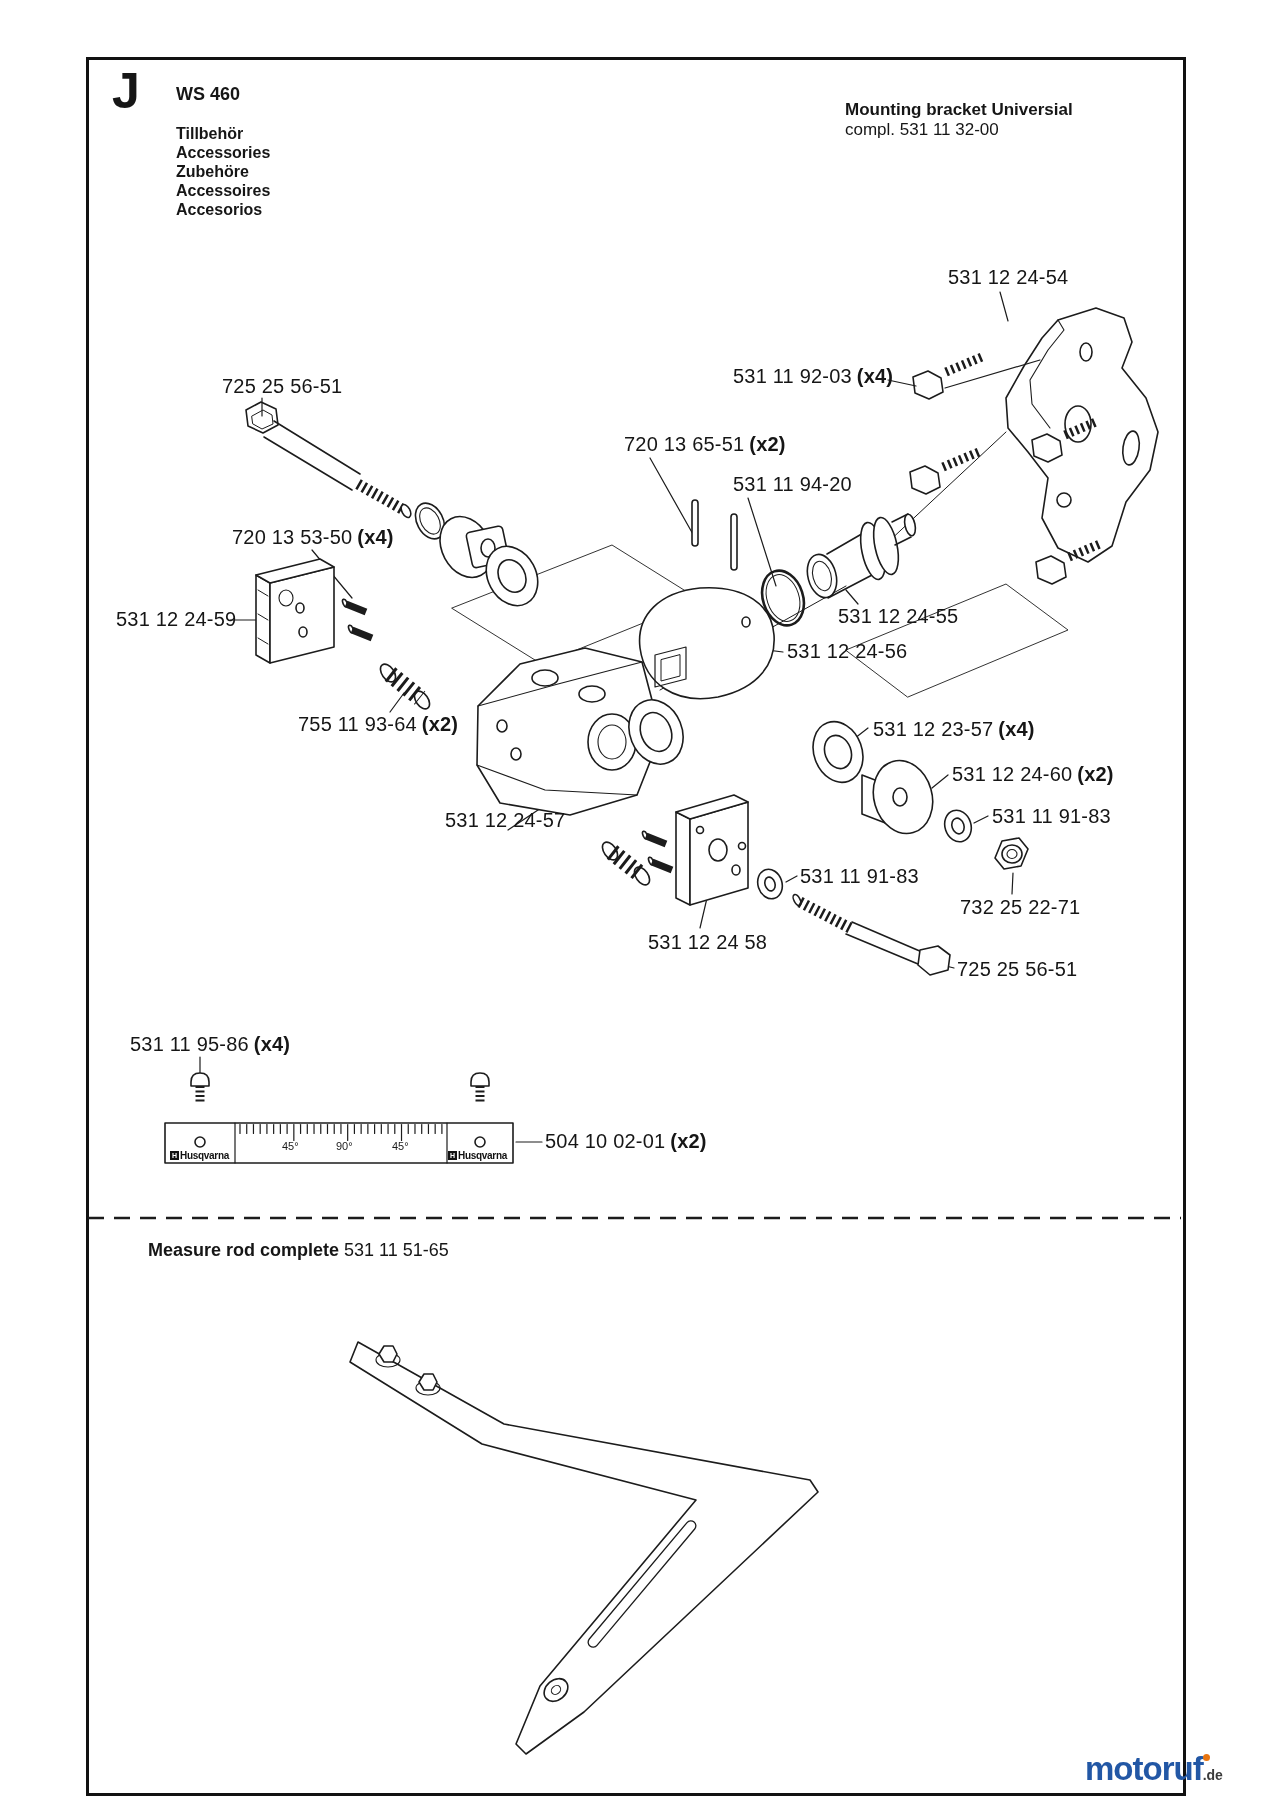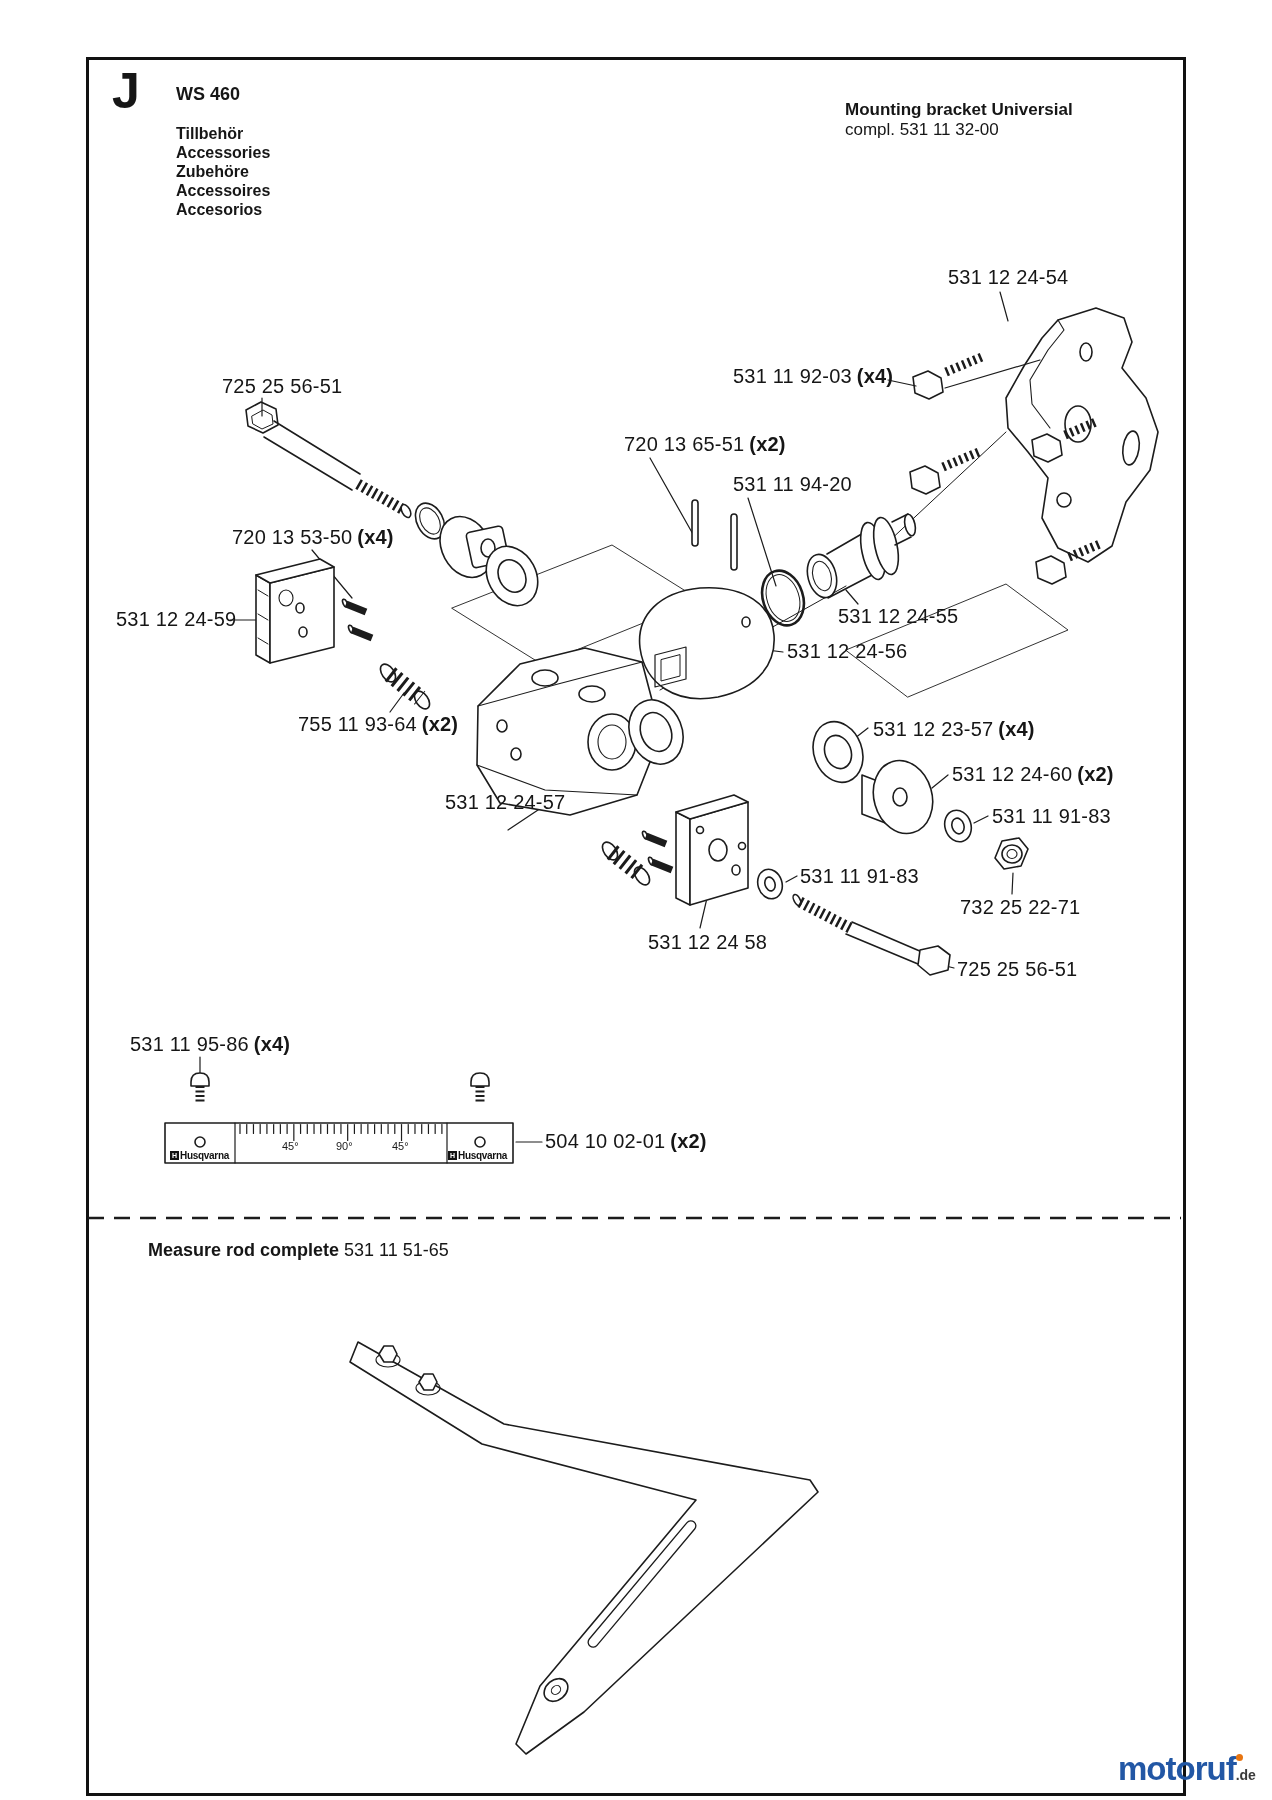--- a/index.html
+++ b/index.html
@@ -17,21 +17,21 @@
   .label{position:absolute;font-size:20px;white-space:nowrap;letter-spacing:.2px;text-align:center;}
   .label .qty{font-weight:bold;margin-left:5px;}
   .label .qty:empty{margin-left:0;}
   svg.art{position:absolute;left:0;top:0;}
   .ruler-txt{position:absolute;font-size:11px;color:#1c1c1c;}
   .brand{position:absolute;font-size:10px;font-weight:bold;color:#111;letter-spacing:-.3px;}
   .brand .crown{display:inline-block;width:9px;height:9px;background:#111;color:#fff;
                 font-size:7px;line-height:9px;text-align:center;margin-right:1px;vertical-align:1px;}
   .sec2-title{left:108px;top:1240px;font-size:18px;}
   .sec2-title .b{font-weight:bold;margin-left:40px;}
-  .motoruf{left:1085px;top:1750px;font-size:33px;font-weight:bold;letter-spacing:-1px;margin-left:33px;}
+  .motoruf{left:1085px;top:1750px;font-size:33px;font-weight:bold;letter-spacing:-1px;}
   .motoruf .m{color:#2257a5;}
   .motoruf .de{font-size:14px;color:#3a3a3a;font-weight:bold;letter-spacing:0;}
   .motoruf .acc{position:absolute;left:118px;top:4px;width:7px;height:7px;border-radius:50%;
                 background:#e87511;}
 </style>
 </head>
 <body>
 
 <div class="page">
   <div class="frame"></div>
@@ -315,21 +315,21 @@
   <div class="label" style="left:624px;top:433px"><span>720 13 65-51</span><span class="qty">(x2)</span></div>
   <div class="label" style="left:733px;top:473px"><span>531 11 94-20</span><span class="qty"></span></div>
   <div class="label" style="left:232px;top:526px"><span>720 13 53-50</span><span class="qty">(x4)</span></div>
   <div class="label" style="left:116px;top:608px"><span>531 12 24-59</span><span class="qty"></span></div>
   <div class="label" style="left:838px;top:605px"><span>531 12 24-55</span><span class="qty"></span></div>
   <div class="label" style="left:787px;top:640px"><span>531 12 24-56</span><span class="qty"></span></div>
   <div class="label" style="left:298px;top:713px"><span>755 11 93-64</span><span class="qty">(x2)</span></div>
   <div class="label" style="left:873px;top:718px"><span>531 12 23-57</span><span class="qty">(x4)</span></div>
   <div class="label" style="left:952px;top:763px"><span>531 12 24-60</span><span class="qty">(x2)</span></div>
   <div class="label" style="left:992px;top:805px"><span>531 11 91-83</span><span class="qty"></span></div>
-  <div class="label" style="left:445px;top:791px"><span>531 12 24-57</span><span class="qty"></span></div>
+  <div class="label" style="left:445px;top:809px"><span>531 12 24-57</span><span class="qty"></span></div>
   <div class="label" style="left:800px;top:865px"><span>531 11 91-83</span><span class="qty"></span></div>
   <div class="label" style="left:960px;top:896px"><span>732 25 22-71</span><span class="qty"></span></div>
   <div class="label" style="left:648px;top:931px"><span>531 12 24 58</span><span class="qty"></span></div>
   <div class="label" style="left:957px;top:958px"><span>725 25 56-51</span><span class="qty"></span></div>
   <div class="label" style="left:130px;top:1033px"><span>531 11 95-86</span><span class="qty">(x4)</span></div>
   <div class="label" style="left:545px;top:1130px"><span>504 10 02-01</span><span class="qty">(x2)</span></div>
 
   <div class="ruler-txt" style="left:282px;top:1140px">45°</div>
   <div class="ruler-txt" style="left:336px;top:1140px">90°</div>
   <div class="ruler-txt" style="left:392px;top:1140px">45°</div>

